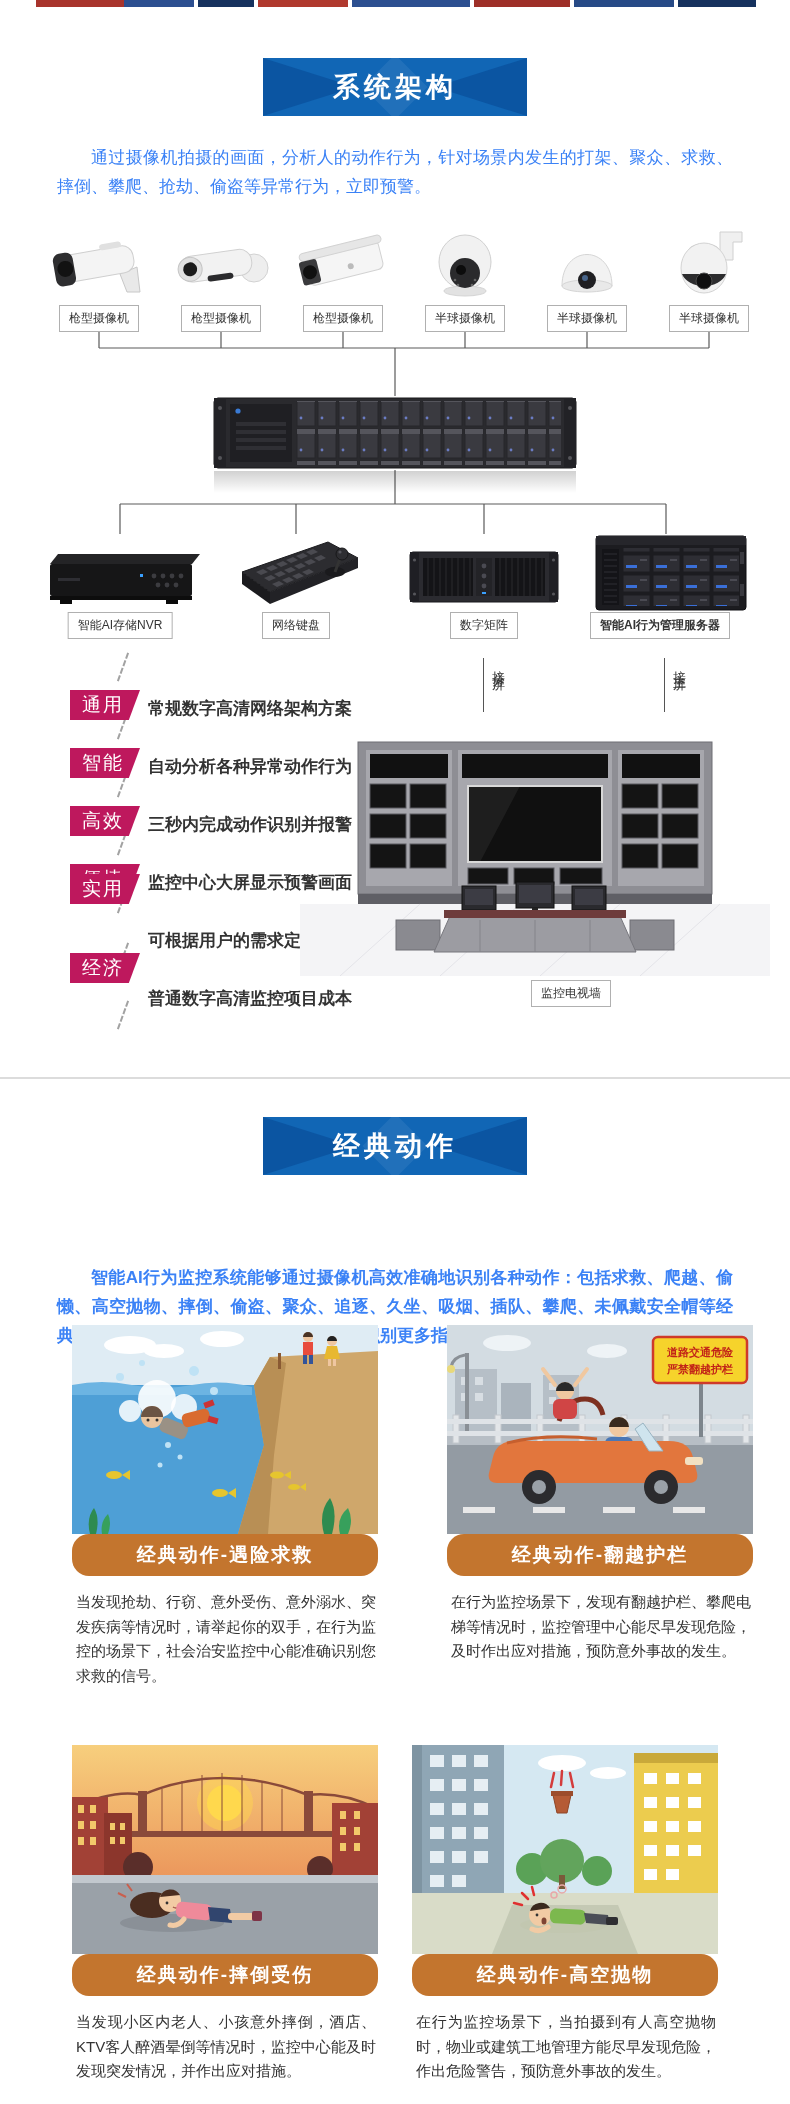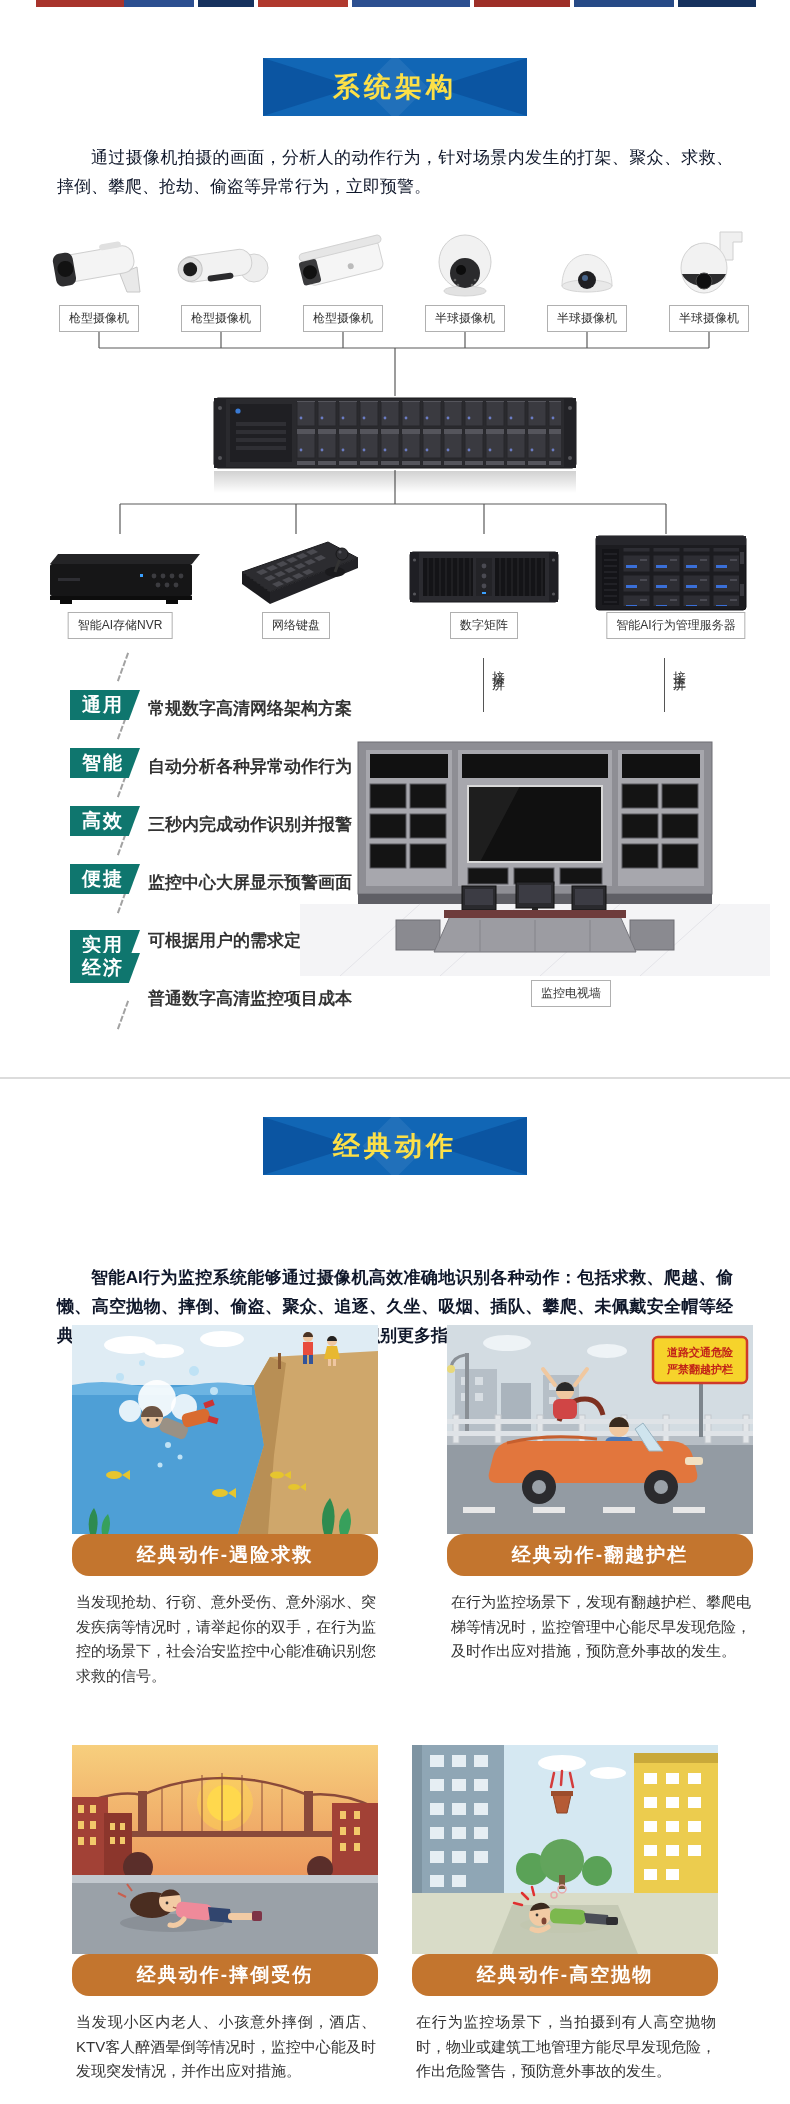--- a/index.html
+++ b/index.html
@@ -7,33 +7,33 @@
         font-family:"Liberation Sans","DejaVu Sans",sans-serif;color:#333;}
   .seg{position:absolute;top:0;height:7px;}
   
   .banner{position:absolute;left:263px;width:264px;height:58px;background:#1166b5;overflow:hidden;}
   .banner .tri-l,.banner .tri-r{position:absolute;top:0;width:92px;height:58px;background:#0b55a2;}
   .banner .tri-l{left:0;clip-path:polygon(0 0,100% 50%,0 100%);}
   .banner .tri-r{right:0;clip-path:polygon(100% 0,0 50%,100% 100%);}
   .banner .diamond{position:absolute;left:50%;top:50%;width:46px;height:46px;margin:-23px 0 0 -23px;
         transform:rotate(45deg);background:rgba(255,255,255,0.07);}
   .banner .txt{position:absolute;inset:0;display:flex;align-items:center;justify-content:center;
-        color:#fde047;font-size:27px;letter-spacing:4px;font-weight:600;}
+        color:#ffffff;font-size:27px;letter-spacing:4px;font-weight:600;}
   .intro{position:absolute;left:57px;width:676px;margin:0;font-size:17px;line-height:29px;
-        text-align:justify;text-indent:2em;color:#0f172a;}
+        text-align:justify;text-indent:2em;color:#3b82f6;}
   .cam{position:absolute;top:228px;width:110px;height:74px;}
   .lblbox{position:absolute;transform:translateX(-50%);background:#fff;border:1px solid #b0b0b0;
         font-size:12px;color:#333;padding:4px 9px;white-space:nowrap;}
   .wires{position:absolute;left:0;top:0;width:790px;height:730px;pointer-events:none;}
   .server{position:absolute;left:212px;top:396px;width:366px;height:100px;}
   .dev{position:absolute;}
   .vlabel{position:absolute;writing-mode:vertical-rl;font-size:13px;letter-spacing:4px;color:#333;}
   .vline{position:absolute;width:0;height:54px;border-left:1px solid #555;top:658px;}
-  .feat-tag{position:absolute;left:70px;width:66px;height:30px;background:#0f766e;color:#fff;
-        font-size:19px;font-weight:700;letter-spacing:2px;display:flex;align-items:center;justify-content:center;
+  .feat-tag{position:absolute;left:70px;width:66px;height:30px;background:#be185d;color:#fff;
+        font-size:19px;font-weight:400;letter-spacing:2px;display:flex;align-items:center;justify-content:center;
         clip-path:polygon(0 0,100% 0,84% 100%,0 100%);padding-right:4px;}
   .feat-desc{position:absolute;left:148px;font-size:17px;font-weight:600;color:#333;white-space:nowrap;}
   .dash{position:absolute;left:122px;width:0;height:30px;border-left:2px dashed #a2a2a2;transform:rotate(20deg);}
   .tvwall{position:absolute;left:300px;top:738px;width:470px;height:238px;}
   .divider{position:absolute;left:0;top:1077px;width:790px;height:2px;background:#dcdcdc;}
   .card{position:absolute;width:306px;}
   .card .art{width:306px;height:209px;display:block;}
   .card .bar{height:42px;background:#c3752e;color:#fff;font-size:19px;font-weight:bold;
         letter-spacing:2px;display:flex;align-items:center;justify-content:center;border-radius:17px;}
   .card .desc{margin:14px 2px 0 4px;font-size:15px;line-height:24.5px;text-align:justify;color:#333;}
@@ -261,21 +261,21 @@
       </g>
       <rect x="31" y="14" width="116" height="58" fill="url(#aibays)"></rect>
       <rect x="148" y="18" width="4" height="12" fill="#3a3a40"></rect>
       <rect x="148" y="50" width="4" height="12" fill="#3a3a40"></rect>
     </svg>
   </div>
 
   <div class="lblbox" style="left:120px;top:612px;">智能AI存储NVR</div>
   <div class="lblbox" style="left:296px;top:612px;">网络键盘</div>
   <div class="lblbox" style="left:484px;top:612px;">数字矩阵</div>
-  <div class="lblbox" style="left:676px;top:612px;">智能AI行为管理服务器</div>
+  <div class="lblbox" style="left:660px;top:612px;font-weight:bold;">智能AI行为管理服务器</div>
 
   <div class="vline" style="left:483px;"></div>
   <div class="vlabel" style="left:489px;top:660px;">接分屏</div>
   <div class="vline" style="left:664px;"></div>
   <div class="vlabel" style="left:670px;top:660px;">接主屏</div>
 
   <div class="dash" style="top:652px;"></div>
   <div class="dash" style="top:710px;"></div>
   <div class="dash" style="top:768px;"></div>
   <div class="dash" style="top:826px;"></div>
@@ -284,21 +284,21 @@
   <div class="dash" style="top:1000px;"></div>
 
   <div class="feat-tag" style="top:690px;">通用</div>
   <div class="feat-desc" style="top:697px;">常规数字高清网络架构方案</div>
   <div class="feat-tag" style="top:748px;">智能</div>
   <div class="feat-desc" style="top:755px;">自动分析各种异常动作行为</div>
   <div class="feat-tag" style="top:806px;">高效</div>
   <div class="feat-desc" style="top:813px;">三秒内完成动作识别并报警</div>
   <div class="feat-tag" style="top:864px;">便捷</div>
   <div class="feat-desc" style="top:871px;">监控中心大屏显示预警画面</div>
-  <div class="feat-tag" style="top:930px;">实用</div>
+  <div class="feat-tag" style="top:874px;">实用</div>
   <div class="feat-desc" style="top:929px;">可根据用户的需求定制动作</div>
   <div class="feat-tag" style="top:953px;">经济</div>
   <div class="feat-desc" style="top:987px;">普通数字高清监控项目成本</div>
 
   <svg class="tvwall" viewBox="0 0 470 238">
     <rect x="58" y="4" width="354" height="152" fill="#8e8e94" stroke="#6e6e74"></rect>
     <rect x="66" y="12" width="86" height="136" fill="#a7a7ad"></rect>
     <rect x="158" y="12" width="154" height="136" fill="#a7a7ad"></rect>
     <rect x="318" y="12" width="86" height="136" fill="#a7a7ad"></rect>
     <rect x="70" y="16" width="78" height="24" fill="#111"></rect>

